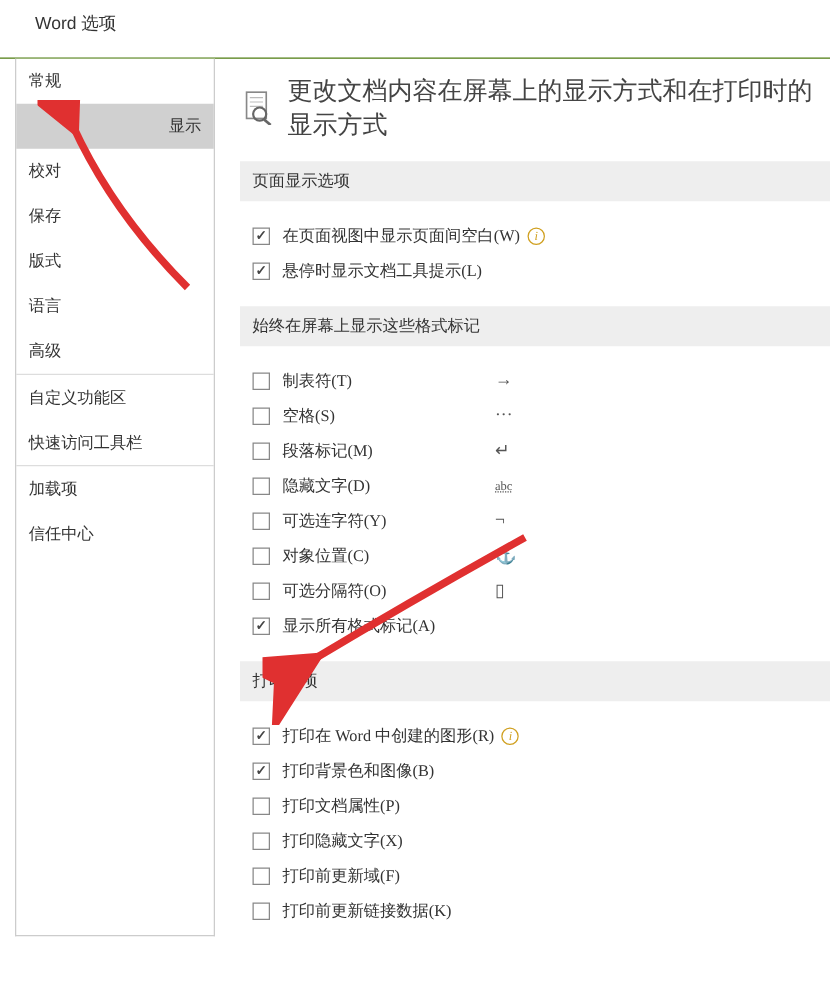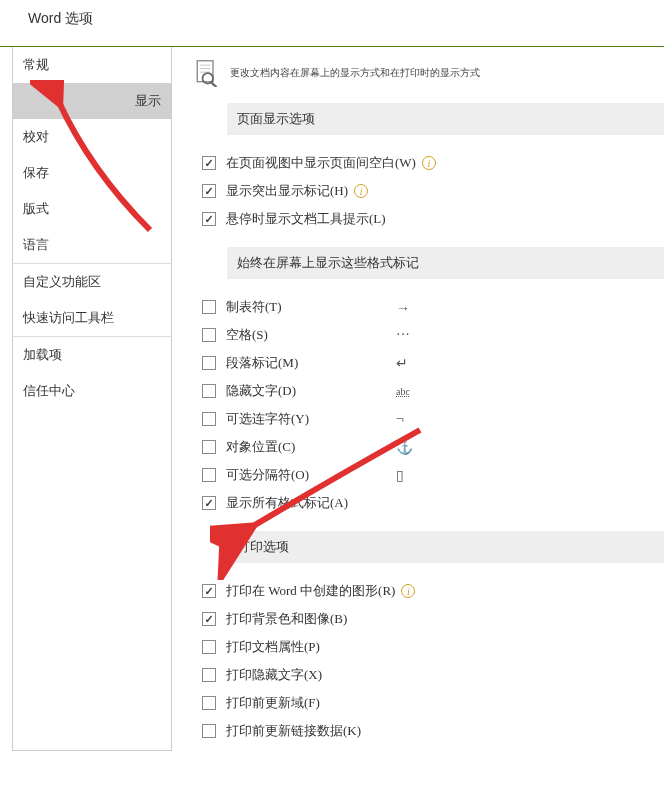--- a/index.html
+++ b/index.html
@@ -55,33 +55,32 @@
       align-items: center;
       padding: 12px 0 16px;
     }
     .page-icon {
       width: 28px;
       height: 28px;
       margin-right: 10px;
       flex-shrink: 0;
     }
     .page-title {
-      font-size: 10px;
+      font-size: 20px;
       color: #444;
     }
     .section {
       margin-bottom: 6px;
     }
     .section-header {
       background: #eeeeee;
       padding: 7px 10px;
       font-size: 13px;
       color: #333;
       margin-bottom: 14px;
-      margin-left: 35px;
     }
     .option-row {
       display: flex;
       align-items: center;
       padding: 5px 0 5px 10px;
       font-size: 13px;
       font-family: Liberation Serif, serif;
     }
     .checkbox {
       width: 14px;
@@ -136,20 +135,21 @@
 
 <div class="content-wrap">
   <div class="sidebar">
     <div id="sb1">
         <div class="sidebar-item">常规</div>
         <div class="sidebar-item selected">显示</div>
         <div class="sidebar-item">校对</div>
         <div class="sidebar-item">保存</div>
         <div class="sidebar-item">版式</div>
         <div class="sidebar-item">语言</div>
+        <div class="sidebar-item">高级</div>
       </div>
     <div class="sidebar-sep"></div>
     <div id="sb2">
         <div class="sidebar-item">自定义功能区</div>
         <div class="sidebar-item">快速访问工具栏</div>
       </div>
     <div class="sidebar-sep"></div>
     <div id="sb3">
         <div class="sidebar-item">加载项</div>
         <div class="sidebar-item">信任中心</div>
@@ -174,25 +174,20 @@
     <div class="section">
       <div class="section-header">页面显示选项</div>
       <div id="sec1">
           <div class="option-row">
             <span class="checkbox checked"></span>
             <span class="opt-label">在页面视图中显示页面间空白(W)</span>
             <span class="info-icon"></span>
           </div>
           <div class="option-row">
             <span class="checkbox checked"></span>
-            <span class="opt-label">显示突出显示标记(H)</span>
-            <span class="info-icon"></span>
-          </div>
-          <div class="option-row">
-            <span class="checkbox checked"></span>
             <span class="opt-label">悬停时显示文档工具提示(L)</span>
           </div>
         </div>
     </div>
 
     <div class="section" style="margin-top:14px;">
       <div class="section-header">始终在屏幕上显示这些格式标记</div>
       <div id="sec2">
           <div class="option-row">
             <span class="checkbox"></span>

